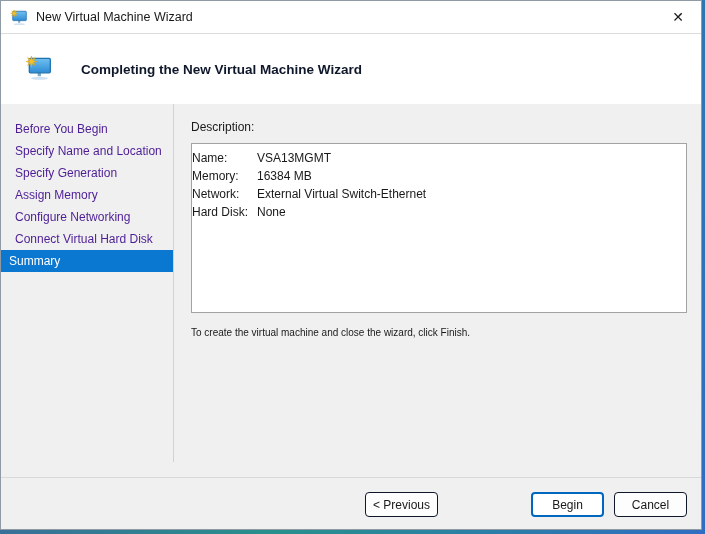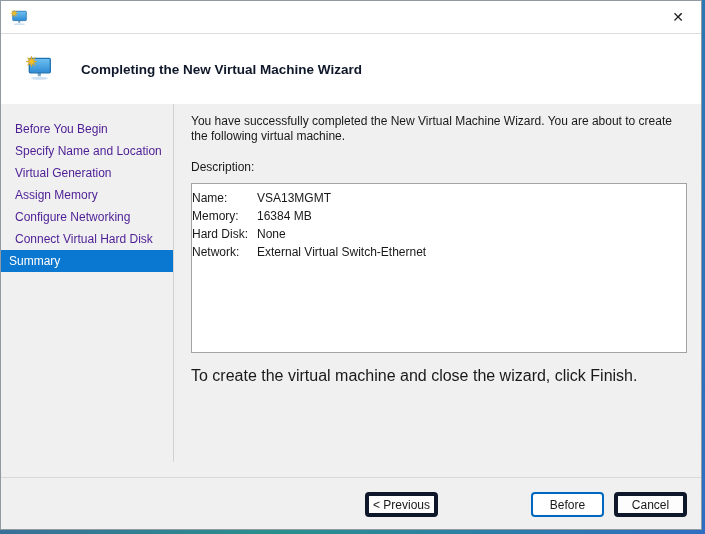--- a/index.html
+++ b/index.html
@@ -53,31 +53,31 @@
   .content { position:absolute; left:190px; top:103px; width:496px; }
   .intro { margin-top:10px; font-size:12px; line-height:15px; color:#191919; width:496px; }
   .desc-label { margin-top:16px; font-size:12px; color:#191919; }
   .summary-box {
     margin-top:9px; width:496px; height:170px;
     background:#ffffff; border:1px solid #a3a3a3; padding-top:5px;
     overflow:hidden;
   }
   .summary-row { display:flex; font-size:12px; line-height:18px; color:#191919; }
   .summary-row .lbl { width:65px; flex:0 0 auto; }
-  .footer-note { margin-top:14px; font-size:16px; color:#191919; }
+  .footer-note { margin-top:14px; font-size:10px; color:#191919; }
 
   
   .button-bar {
     position:absolute; left:0; bottom:0; width:100%; height:52px;
     background:#f0f0f0; border-top:1px solid #d9d9d9;
   }
   .btn {
     position:absolute; top:491px; width:73px; height:25px;
     font-family:"Liberation Sans", sans-serif; font-size:12px; color:#191919;
-    background:#fdfdfd; border:4px solid #0f172a; border-radius:4px;
+    background:#fdfdfd; border:1px solid #0f172a; border-radius:4px;
     cursor:pointer; text-align:center; padding:0;
   }
   .btn-previous { left:364px; }
   .btn-next { left:447px; background:#f6f6f6; border-color:#ececec; color:#a3a3a3; cursor:default; }
   .btn-finish { left:530px; border:2px solid #0067c0; background:#ffffff; }
   .btn-cancel { left:613px; }
 
   .hidden-defs { position:absolute; width:0; height:0; overflow:hidden; }
 </style>
 </head>
@@ -95,71 +95,71 @@
 <div class="stage">
   <div class="window">
 
     <div class="titlebar">
       <svg class="app-icon" viewBox="0 0 26 24">
         <ellipse cx="13.5" cy="21.6" rx="8" ry="1.4" fill="#cfe2f3"></ellipse>
         <rect x="11.8" y="16" width="3" height="3.6" fill="#7fa8c4"></rect>
         <rect x="4" y="3" width="19.5" height="13.5" rx="1" fill="url(#scrGrad)" stroke="#1f72b0" stroke-width="1.2"></rect>
         <polygon points="6,1 6.77,4.15 9.54,2.46 7.85,5.23 11,6 7.85,6.77 9.54,9.54 6.77,7.85 6,11 5.23,7.85 2.46,9.54 4.15,6.77 1,6 4.15,5.23 2.46,2.46 5.23,4.15" fill="#f5c12d" stroke="#daa31c" stroke-width="0.6"></polygon>
       </svg>
+      <span class="win-title">New Virtual Machine Wizard</span>
       <button class="close-btn">
         <span>✕</span>
       </button>
     </div>
 
     <div class="header">
       <svg class="hdr-icon" viewBox="0 0 26 24">
         <ellipse cx="13.5" cy="21.6" rx="8" ry="1.4" fill="#cfe2f3"></ellipse>
         <rect x="11.8" y="16" width="3" height="3.6" fill="#7fa8c4"></rect>
         <rect x="4" y="3" width="19.5" height="13.5" rx="1" fill="url(#scrGrad)" stroke="#1f72b0" stroke-width="1.2"></rect>
         <polygon points="6,1 6.77,4.15 9.54,2.46 7.85,5.23 11,6 7.85,6.77 9.54,9.54 6.77,7.85 6,11 5.23,7.85 2.46,9.54 4.15,6.77 1,6 4.15,5.23 2.46,2.46 5.23,4.15" fill="#f5c12d" stroke="#daa31c" stroke-width="0.6"></polygon>
       </svg>
       <div class="page-title">Completing the New Virtual Machine Wizard</div>
     </div>
 
     <nav class="sidebar">
       <div class="item">Before You Begin</div>
       <div class="item">Specify Name and Location</div>
-      <div class="item">Virtual Generation</div>
+      <div class="item">Specify Generation</div>
       <div class="item">Assign Memory</div>
       <div class="item">Configure Networking</div>
       <div class="item">Connect Virtual Hard Disk</div>
       <div class="item selected">Summary</div>
     </nav>
     <div class="sidebar-divider"></div>
 
     <div class="content">
-      <div class="intro">You have successfully completed the New Virtual Machine Wizard. You are about to create the following virtual machine.</div>
       <div class="desc-label">Description:</div>
 
       <div class="summary-box">
         <div class="summary-row">
           <span class="lbl">Name:</span>
           <span class="val">VSA13MGMT</span>
         </div>
         <div class="summary-row">
           <span class="lbl">Memory:</span>
           <span class="val">16384 MB</span>
         </div>
         <div class="summary-row">
+          <span class="lbl">Network:</span>
+          <span class="val">External Virtual Switch-Ethernet</span>
+        </div>
+        <div class="summary-row">
           <span class="lbl">Hard Disk:</span>
           <span class="val">None</span>
-        </div>
-        <div class="summary-row">
-          <span class="lbl">Network:</span>
-          <span class="val">External Virtual Switch-Ethernet</span>
         </div>
       </div>
 
       <div class="footer-note">To create the virtual machine and close the wizard, click Finish.</div>
     </div>
 
     <div class="button-bar"></div>
     <button class="btn btn-previous">&lt; Previous</button>
-    <button class="btn btn-finish">Before</button>
+    <button class="btn btn-finish">Begin</button>
     <button class="btn btn-cancel">Cancel</button>
 
   </div>
 </div>
 
 </body></html>

